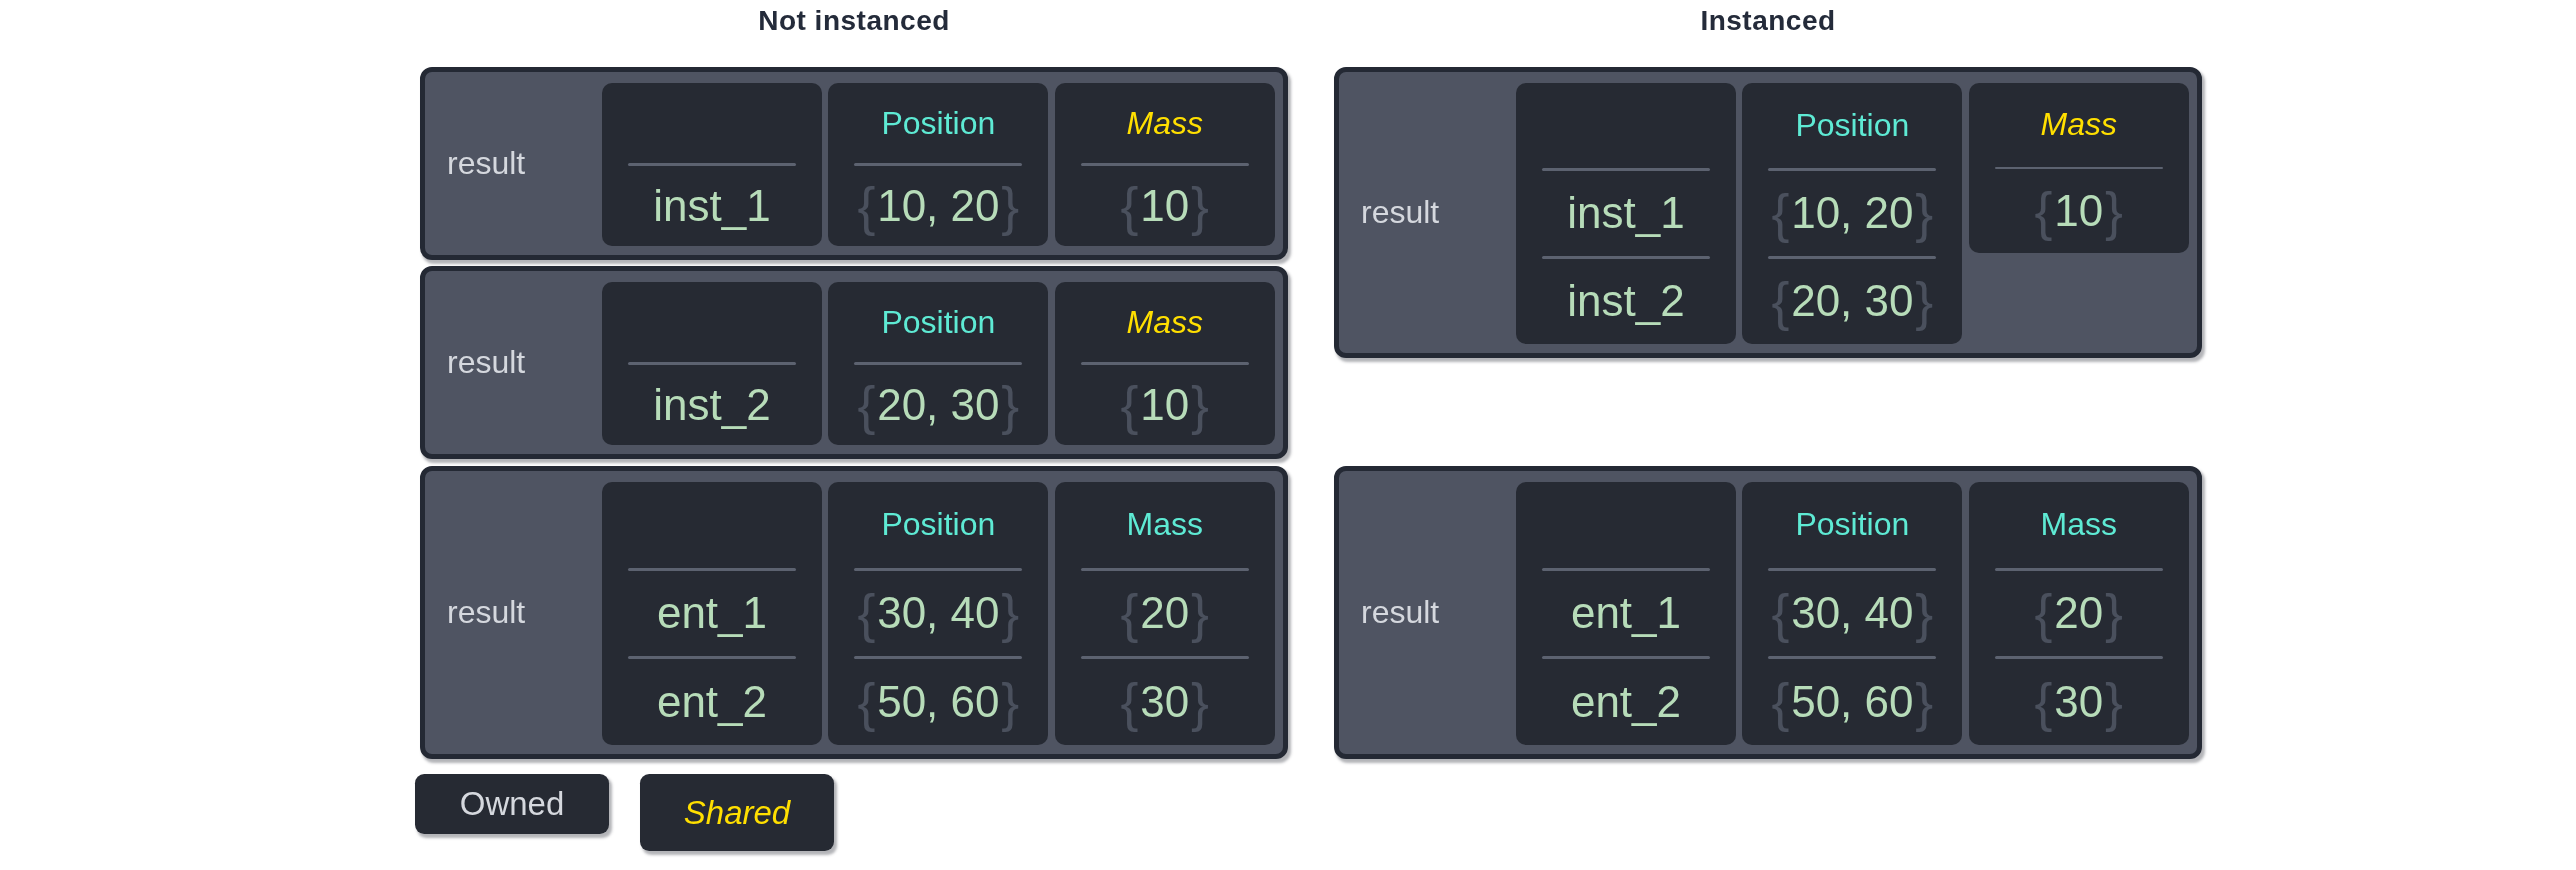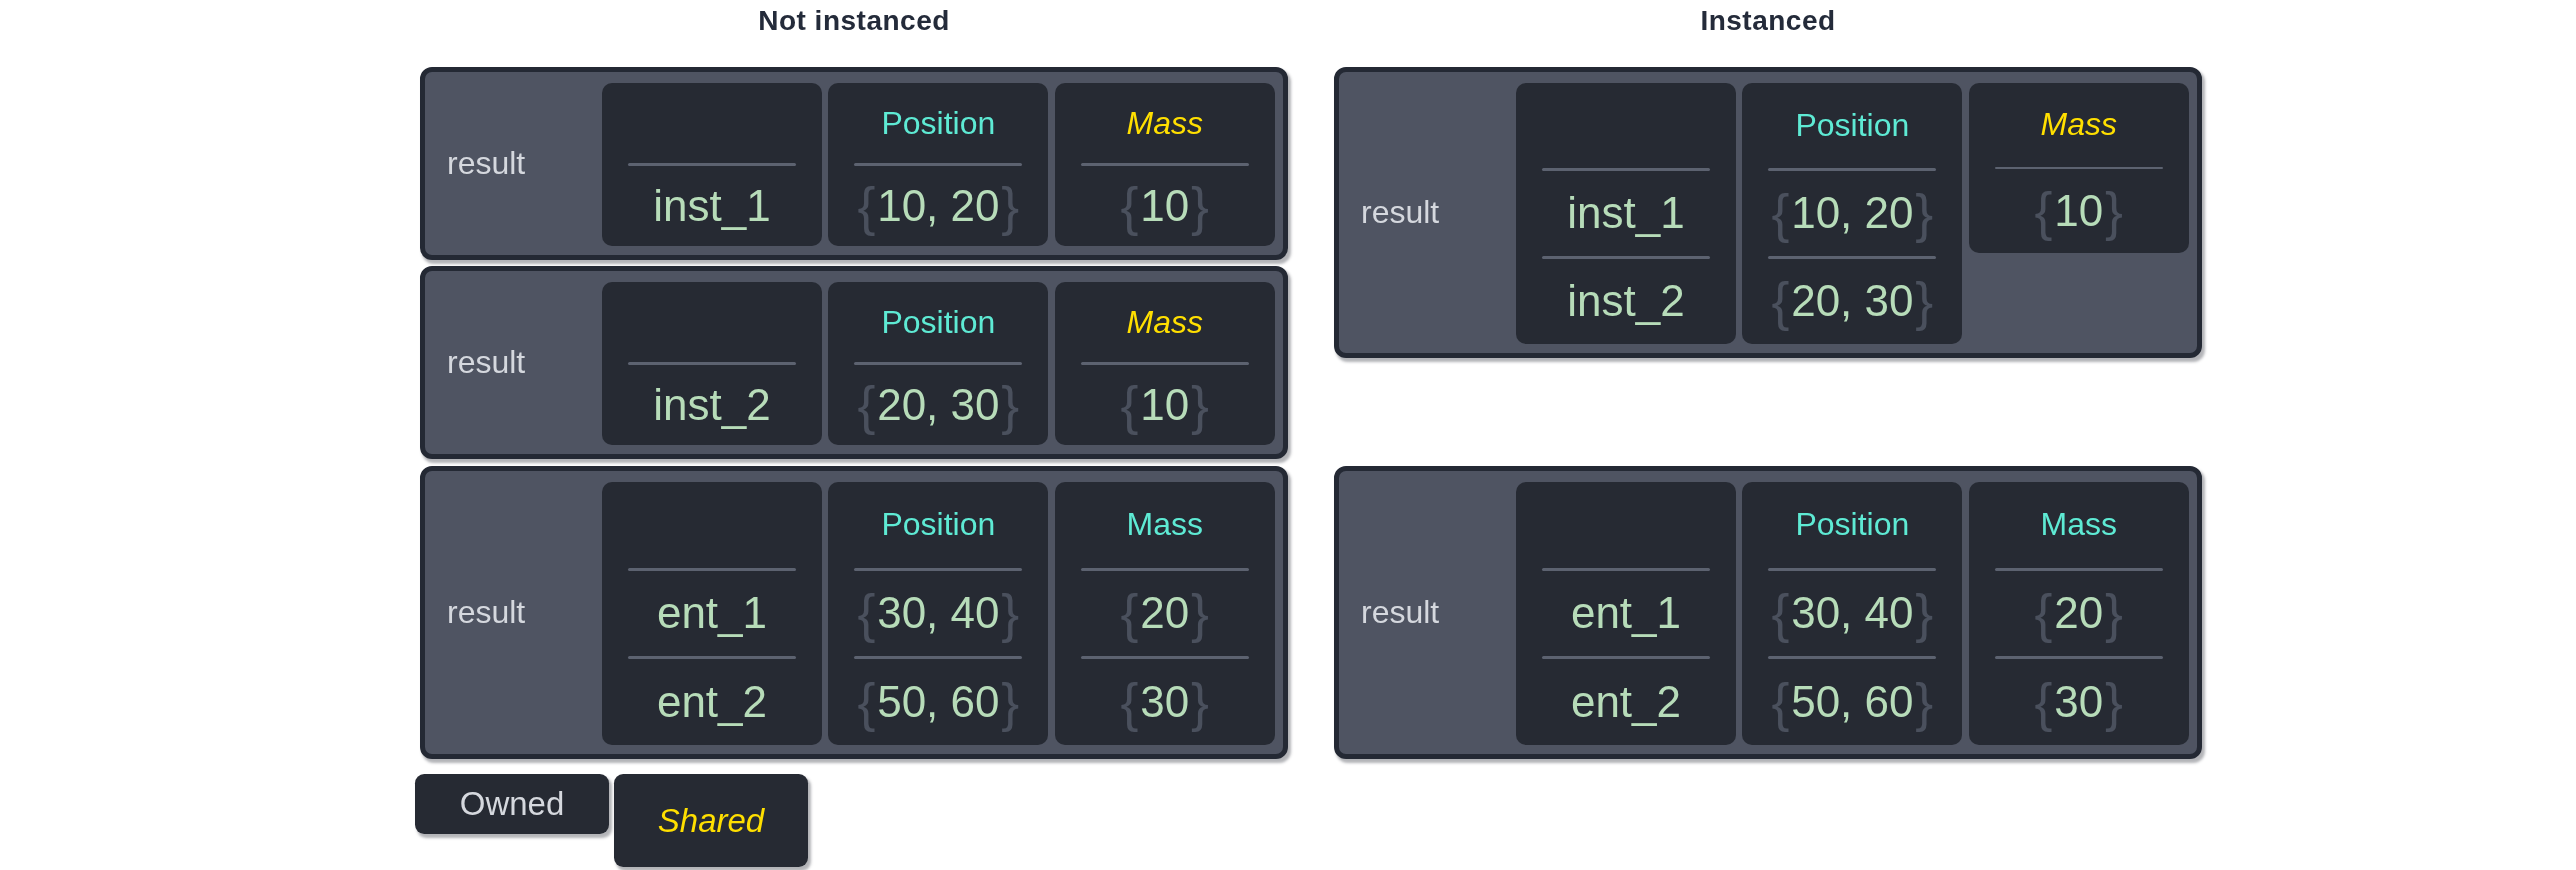--- a/index.html
+++ b/index.html
@@ -289,18 +289,18 @@
             <span class="green">30</span>
             <span class="brace">}</span>
         </div>
       </div>
     </div>
   </div>
 
   <div class="legend-box" style="left:415px; top:774px; width:194px; height:60px;">
     <span>Owned</span>
   </div>
-  <div class="legend-box" style="left:614px; top:774px; width:194px; height:93px;text-align:right;">
+  <div class="legend-box" style="left:640px; top:774px; width:194px; height:77px;text-align:right;">
     <span class="shared">Shared</span>
   </div>
 
 </div>
 
 
 </body></html>

